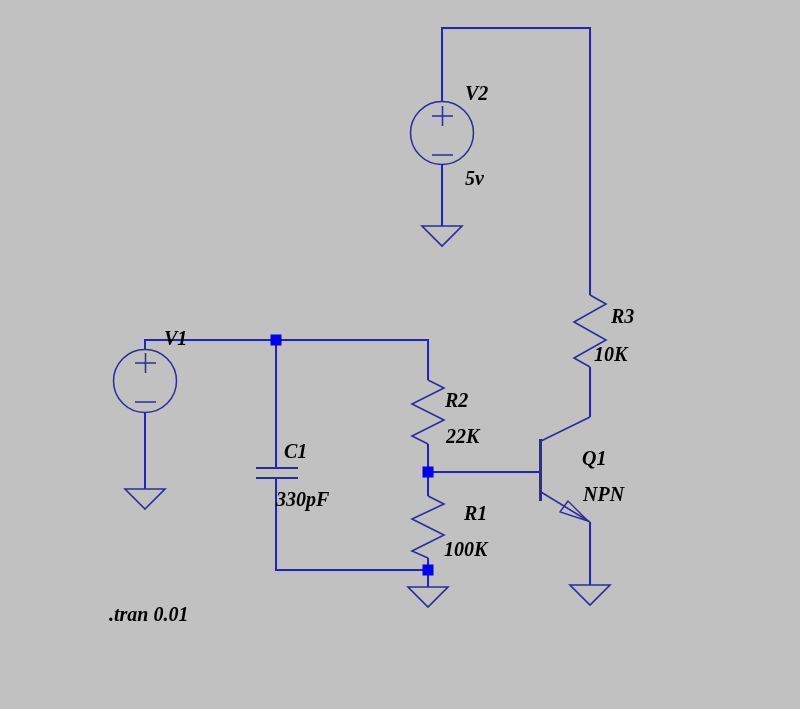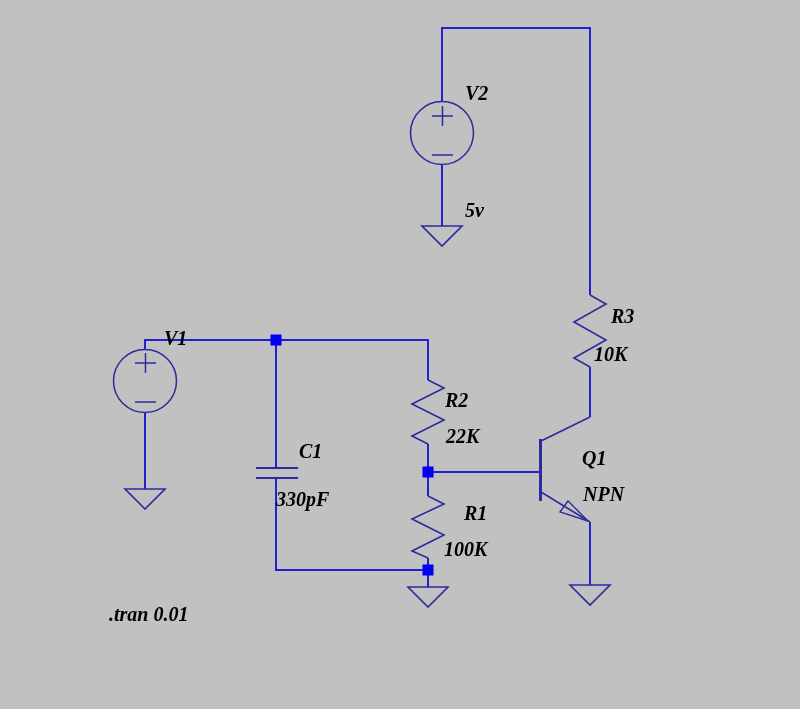--- a/index.html
+++ b/index.html
@@ -15,26 +15,26 @@
   .lbl{
     position:absolute;
     font-weight:700;
     font-size:20px;
     line-height:18px;
     color:#000;
     white-space:nowrap;
   }
   
   #lbl-v2-name   {left:465px; top:84px;}
-  #lbl-v2-value  {left:465px; top:169px;margin-top:32px;}
+  #lbl-v2-value  {left:465px; top:169px;}
   #lbl-r3-name   {left:611px; top:307px;text-align:center;}
   #lbl-r3-value  {left:594px; top:345px;}
   #lbl-v1-name   {left:164px; top:329px;}
   #lbl-v1-value  {left:169px; top:416px;}
-  #lbl-c1-name   {left:299px; top:442px;}
+  #lbl-c1-name   {left:284px; top:442px;}
   #lbl-c1-value  {left:276px; top:490px;}
   #lbl-r2-name   {left:445px; top:391px;}
   #lbl-r2-value  {left:446px; top:427px;}
   #lbl-r1-name   {left:464px; top:504px;}
   #lbl-r1-value  {left:444px; top:540px;}
   #lbl-q1-name   {left:582px; top:449px;}
   #lbl-q1-value  {left:583px; top:485px;}
   #lbl-directive {left:109px; top:605px;}
 </style>
 </head>

